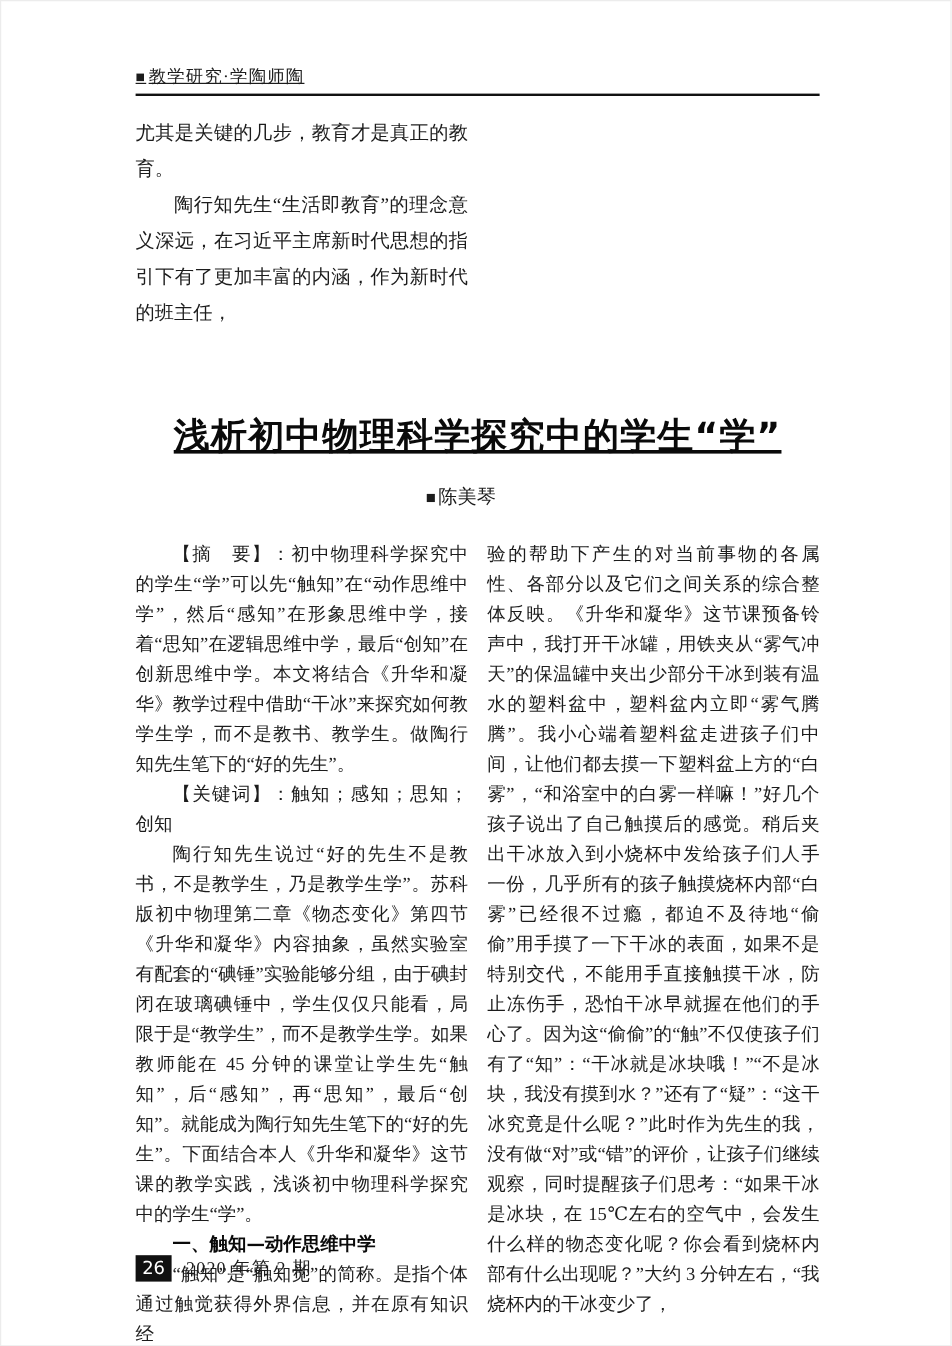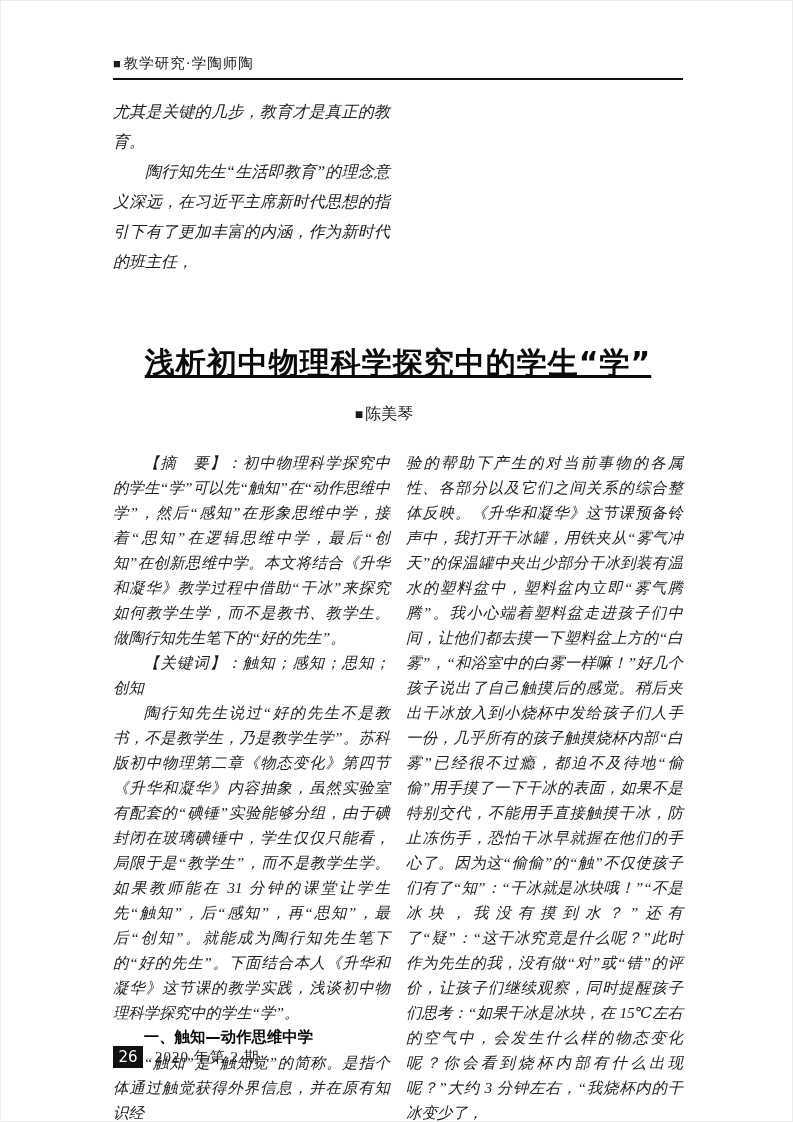--- a/index.html
+++ b/index.html
@@ -13,27 +13,27 @@
     position:relative;
     width:793px;height:1122px;
     background:var(--page-bg);
     color:var(--ink);
     font-family:"Liberation Serif","DejaVu Serif",serif;
     overflow:hidden;
     box-shadow:inset 0 0 0 1px #ececec;
   }
   
   .page-header{position:absolute;left:113px;top:54px;width:570px;}
-  .header-line{font-size:14.5px;letter-spacing:1px;color:var(--ink);}
+  .header-line{font-size:14.5px;letter-spacing:1px;color:var(--ink);text-decoration:underline;}
   .header-line .marker{font-size:13px;margin-right:2px;}
   .header-rule{margin-top:5px;height:2px;background:#111;}
   
   .two-col{position:absolute;left:113px;width:570px;display:flex;gap:16px;}
   .two-col .col{width:277px;text-align:justify;}
-  .two-col p{margin:0;font-style:italic;}
+  .two-col p{margin:0;}
   .indent{text-indent:2em;}
   .no-indent{text-indent:0;}
   
   .intro{top:97px;font-size:16px;line-height:30px;}
   
   .article-title{
     position:absolute;left:113px;top:343px;width:570px;margin:0;
     text-align:center;
     font-family:"DejaVu Sans","Liberation Sans",sans-serif;
     font-weight:900;font-size:30px;letter-spacing:1px;color:#0a0a0a;text-decoration:underline;
@@ -81,21 +81,21 @@
   <h1 class="article-title">浅析初中物理科学探究中的学生“学”</h1>
 
   <div class="article-author">
     <span class="marker">■</span><span>陈美琴</span>
   </div>
 
   <section class="two-col body-cols">
     <div class="col">
       <p class="indent">【摘　要】：初中物理科学探究中的学生“学”可以先“触知”在“动作思维中学”，然后“感知”在形象思维中学，接着“思知”在逻辑思维中学，最后“创知”在创新思维中学。本文将结合《升华和凝华》教学过程中借助“干冰”来探究如何教学生学，而不是教书、教学生。做陶行知先生笔下的“好的先生”。</p>
       <p class="indent">【关键词】：触知；感知；思知；创知</p>
-      <p class="indent">陶行知先生说过“好的先生不是教书，不是教学生，乃是教学生学”。苏科版初中物理第二章《物态变化》第四节《升华和凝华》内容抽象，虽然实验室有配套的“碘锤”实验能够分组，由于碘封闭在玻璃碘锤中，学生仅仅只能看，局限于是“教学生”，而不是教学生学。如果教师能在 31 分钟的课堂让学生先“触知”，后“感知”，再“思知”，最后“创知”。就能成为陶行知先生笔下的“好的先生”。下面结合本人《升华和凝华》这节课的教学实践，浅谈初中物理科学探究中的学生“学”。</p>
+      <p class="indent">陶行知先生说过“好的先生不是教书，不是教学生，乃是教学生学”。苏科版初中物理第二章《物态变化》第四节《升华和凝华》内容抽象，虽然实验室有配套的“碘锤”实验能够分组，由于碘封闭在玻璃碘锤中，学生仅仅只能看，局限于是“教学生”，而不是教学生学。如果教师能在 45 分钟的课堂让学生先“触知”，后“感知”，再“思知”，最后“创知”。就能成为陶行知先生笔下的“好的先生”。下面结合本人《升华和凝华》这节课的教学实践，浅谈初中物理科学探究中的学生“学”。</p>
       <h2 class="sub-heading">一、触知—动作思维中学</h2>
       <p class="indent">“触知”是“触知觉”的简称。是指个体通过触觉获得外界信息，并在原有知识经</p>
     </div>
     <div class="col">
       <p class="no-indent">验的帮助下产生的对当前事物的各属性、各部分以及它们之间关系的综合整体反映。《升华和凝华》这节课预备铃声中，我打开干冰罐，用铁夹从“雾气冲天”的保温罐中夹出少部分干冰到装有温水的塑料盆中，塑料盆内立即“雾气腾腾”。我小心端着塑料盆走进孩子们中间，让他们都去摸一下塑料盆上方的“白雾”，“和浴室中的白雾一样嘛！”好几个孩子说出了自己触摸后的感觉。稍后夹出干冰放入到小烧杯中发给孩子们人手一份，几乎所有的孩子触摸烧杯内部“白雾”已经很不过瘾，都迫不及待地“偷偷”用手摸了一下干冰的表面，如果不是特别交代，不能用手直接触摸干冰，防止冻伤手，恐怕干冰早就握在他们的手心了。因为这“偷偷”的“触”不仅使孩子们有了“知”：“干冰就是冰块哦！”“不是冰块，我没有摸到水？”还有了“疑”：“这干冰究竟是什么呢？”此时作为先生的我，没有做“对”或“错”的评价，让孩子们继续观察，同时提醒孩子们思考：“如果干冰是冰块，在 15℃左右的空气中，会发生什么样的物态变化呢？你会看到烧杯内部有什么出现呢？”大约 3 分钟左右，“我烧杯内的干冰变少了，</p>
     </div>
   </section>
 
   <footer class="page-footer">
     <span class="page-num-box">26</span>

